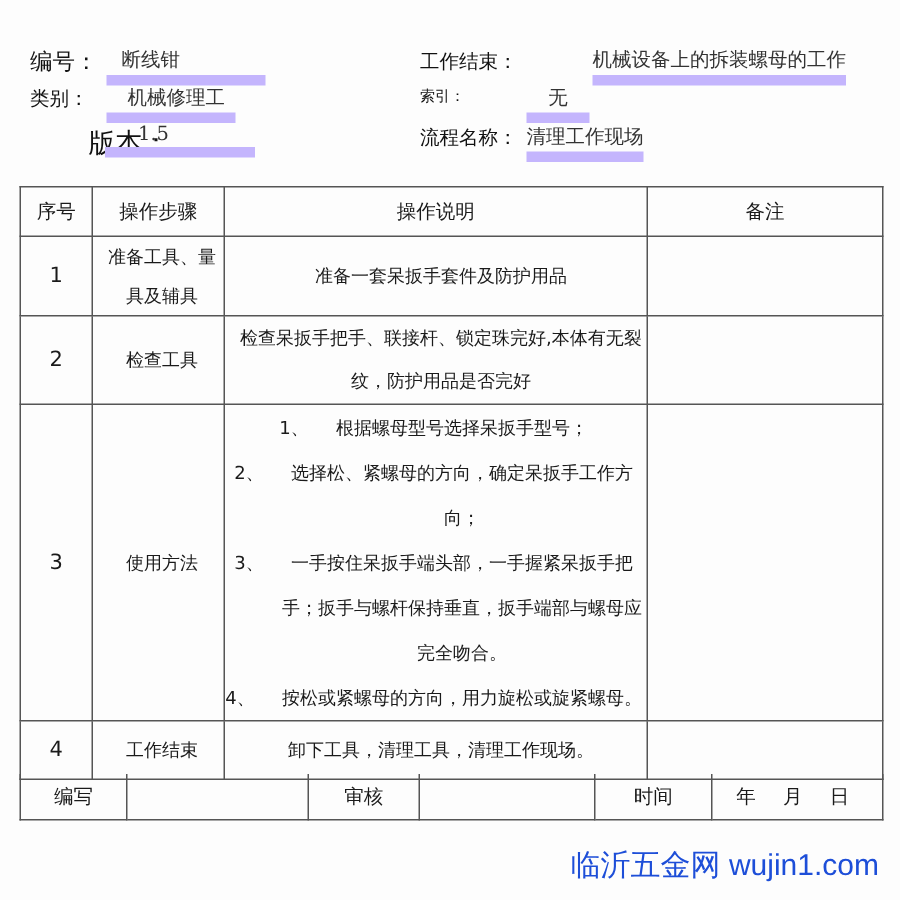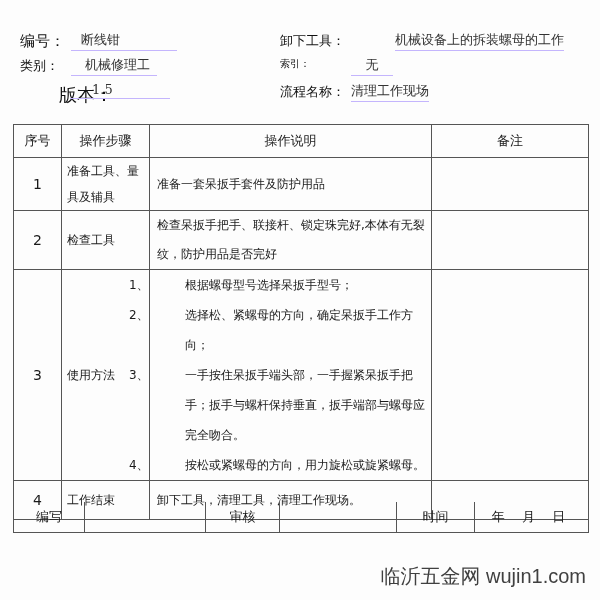--- a/index.html
+++ b/index.html
@@ -2,66 +2,66 @@
 <html><head>
 <meta charset="utf-8">
 <style>
   html, body { margin: 0; padding: 0; }
   body {
     width: 600px; height: 600px; background: #fdfdfd; position: relative; overflow: hidden;
     font-family: "DejaVu Sans", "Liberation Sans", sans-serif; color: #1a1a1a;
   }
   .meta-label { position: absolute; white-space: nowrap; color: #111; }
   .meta-value {
-    position: absolute; white-space: nowrap; border-bottom: 1px solid #c4b5fd;
+    position: absolute; white-space: nowrap; border-bottom: 7px solid #c4b5fd;
     font-family: "DejaVu Serif", "Liberation Serif", serif; color: #333; padding-bottom: 1px;
   }
   table.proc {
     position: absolute; left: 13px; top: 124px; width: 575px;
     border-collapse: collapse; table-layout: fixed; font-size: 12px;
   }
   table.proc td, table.proc th {
-    border: 1.5px solid #555; padding: 0; vertical-align: middle;
+    border: 1.5px solid #555; padding: 0; vertical-align: middle; text-align: center;
   }
   table.proc th { font-weight: normal; font-size: 13px; text-align: center; height: 32px; }
   .c-no { text-align: center; font-size: 14px; }
   .c-step { padding-left: 5px !important; line-height: 26px; font-size: 12px; }
   .c-desc { padding-left: 7px !important; line-height: 29px; font-size: 12px; }
   .list-item { display: block; }
   .list-item .num { display: inline-block; width: 28px; }
   .list-item .cont { padding-left: 28px; text-indent: -28px; display: block; }
   table.foot {
-    position: absolute; left: 13px; top: 502px; width: 575px;
+    position: absolute; left: 13px; top: 516px; width: 575px;
     border-collapse: collapse; table-layout: fixed; font-size: 13px;
   }
   table.foot td { border: 1.5px solid #555; border-top: none; height: 30px; text-align: center; padding: 0; }
-  .date-cell { text-align: center; padding-right: 6px !important; word-spacing: 14px; font-family: Liberation Serif, serif; }
+  .date-cell { text-align: center; padding-right: 6px !important; word-spacing: 14px; }
   .watermark {
-    position: absolute; right: 14px; top: 563px; font-size: 20px; color: #404040;
+    position: absolute; right: 14px; top: 563px; font-size: 20px; color: #1d4ed8;
     font-family: "Liberation Sans", "DejaVu Sans", sans-serif; white-space: nowrap;
   }
 </style>
 </head>
 <body>
 
 <div>
   <span class="meta-label" style="left:20px;top:32px;font-size:15px;">编号：</span>
   <span class="meta-value" style="left:71px;top:31px;width:106px;padding-left:10px;box-sizing:border-box;font-family:'DejaVu Sans',sans-serif;font-size:13px;">断线钳</span>
 </div>
 <div>
   <span class="meta-label" style="left:20px;top:57px;font-size:13px;">类别：</span>
   <span class="meta-value" style="left:71px;top:56px;width:86px;padding-left:14px;box-sizing:border-box;font-size:13px;">机械修理工</span>
 </div>
 <div>
   <span class="meta-label" style="left:32px;top:83px;font-size:18px;margin-left:27px;">版本：</span>
   <span class="meta-value" style="left:70px;top:82px;width:100px;padding-left:22px;box-sizing:border-box;font-size:13px;">1.5</span>
 </div>
 
 <div>
-  <span class="meta-label" style="left:280px;top:32px;font-size:13px;">卸下工具：</span>
+  <span class="meta-label" style="left:280px;top:32px;font-size:13px;">工作结束：</span>
   <span class="meta-value" style="left:351px;top:31px;font-size:13px;margin-left:44px;">机械设备上的拆装螺母的工作</span>
 </div>
 <div>
   <span class="meta-label" style="left:280px;top:57px;font-size:10px;">索引：</span>
   <span class="meta-value" style="left:351px;top:56px;width:42px;text-align:center;font-size:13px;">无</span>
 </div>
 <div>
   <span class="meta-label" style="left:280px;top:83px;font-size:13px;text-align:center;">流程名称：</span>
   <span class="meta-value" style="left:351px;top:82px;font-size:13px;">清理工作现场</span>
 </div>

